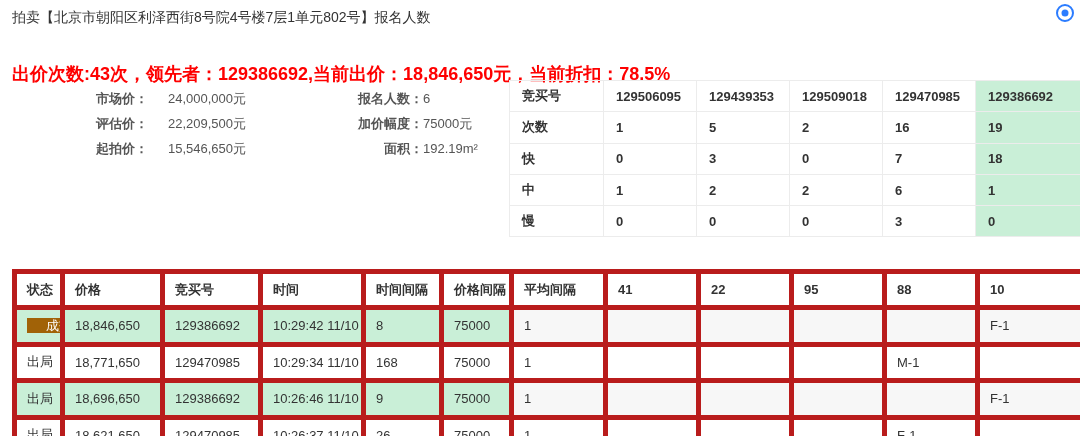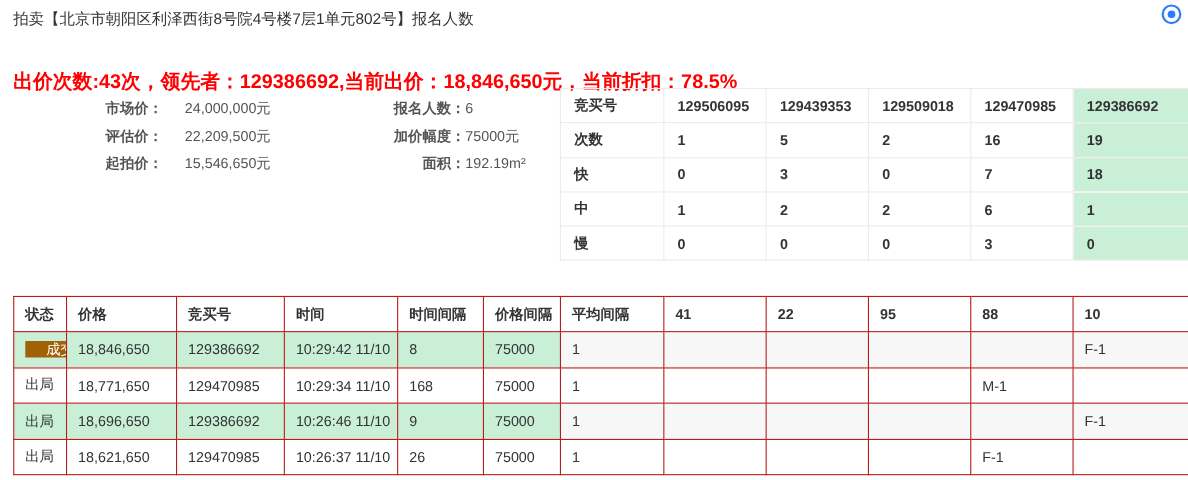--- a/index.html
+++ b/index.html
@@ -23,21 +23,21 @@
 
   
   table{border-collapse:collapse;table-layout:fixed;}
   .bidders{position:absolute;left:509px;top:80px;width:571px;font-size:13px;color:#333;}
   .bidders td{border:1px solid #ececec;height:30.3px;padding:0 0 0 12px;
     vertical-align:middle;font-weight:bold;white-space:nowrap;overflow:hidden;}
   .bidders td.hl{background:#c9efd7;}
 
   
   .log{position:absolute;left:12px;top:269px;width:1068px;font-size:13px;color:#333;}
-  .log th,.log td{border:1px solid #b91c1c;height:31px;padding:0 0 0 10px;
+  .log th,.log td{border:5px solid #b91c1c;height:31px;padding:0 0 0 10px;
     text-align:left;vertical-align:middle;white-space:nowrap;overflow:hidden;}
   .log th{font-weight:bold;color:#333;}
   .log td{height:31.5px;}
   .log tr.stripe td{background:#f7f7f7;}
   .log tr.hl td:nth-child(-n+6){background:#c9efd7;}
   .sel{background:#a16207;color:#fff;padding-left:19px;}
 </style>
 </head>
 <body>
 

